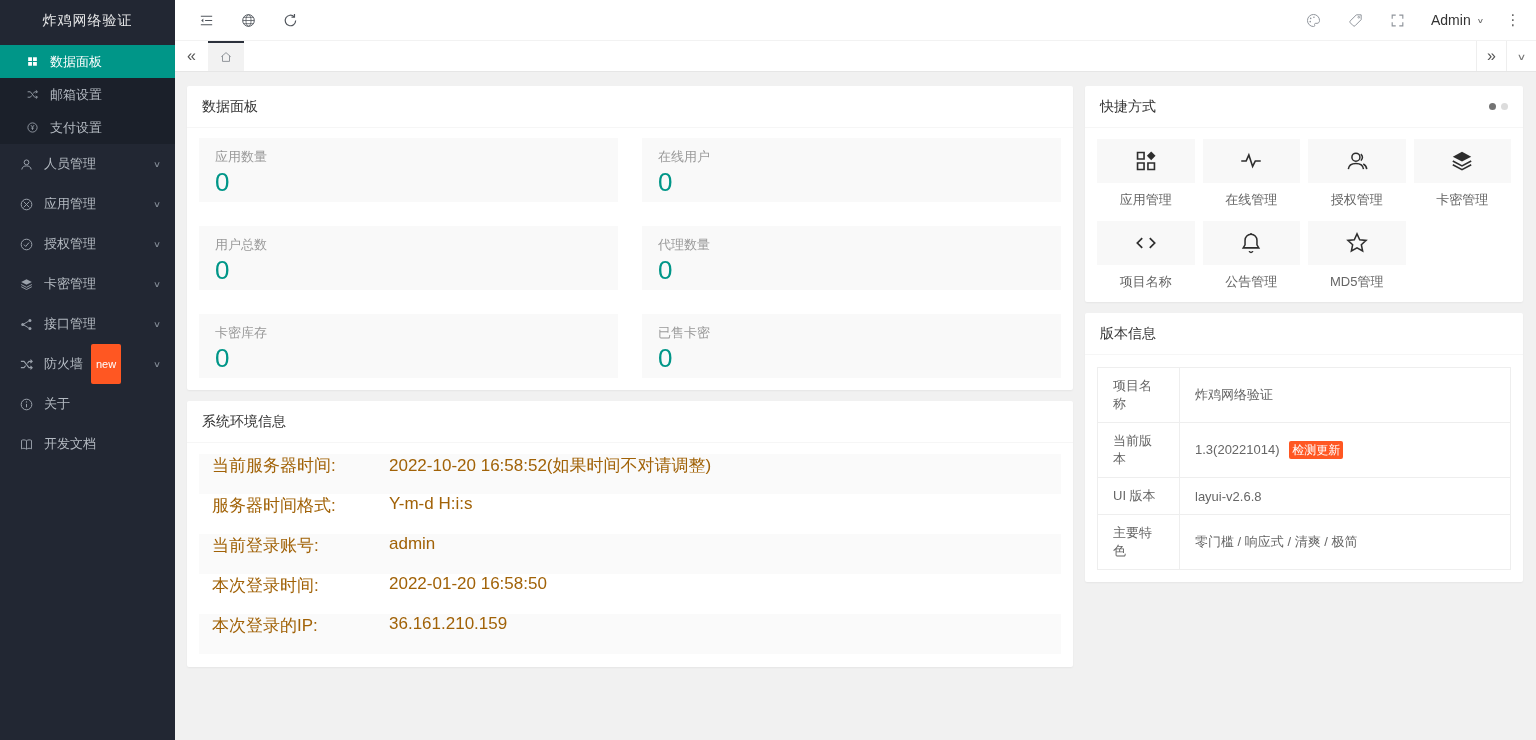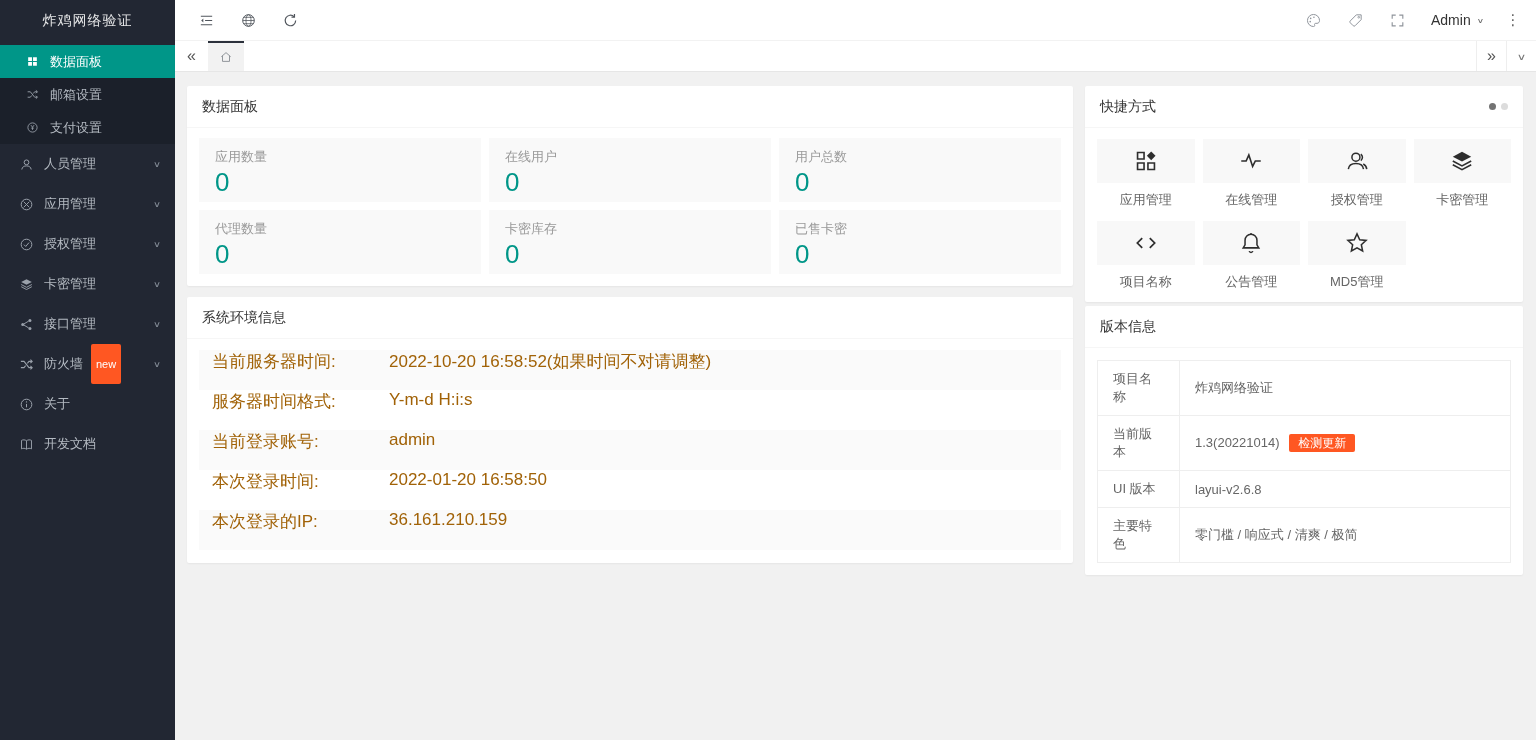--- a/index.html
+++ b/index.html
@@ -52,32 +52,32 @@
     color:#555; font-size:16px; cursor:pointer; }
   .tab-home { width:36px; background:#f2f2f2; border-top:2px solid #2b313b;
     display:flex; align-items:center; justify-content:center; color:#8a8f95; cursor:pointer; }
   .tab-home svg { width:14px; height:14px; }
   .tab-spacer { flex:1; }
   .tab-ctrl.bordered { border-left:1px solid #eee; width:30px; }
   .tab-ctrl .scaled { transform:scaleY(.7); font-size:13px; color:#777; }
 
   .content { flex:1; display:flex; gap:12px; padding:14px 13px 0 12px; background:#f1f1f1; }
   .col-left { width:886px; flex:0 0 886px; display:flex; flex-direction:column; gap:11px; }
-  .col-right { flex:1; display:flex; flex-direction:column; gap:4px;border-radius:15px; }
+  .col-right { flex:1; display:flex; flex-direction:column; gap:11px;border-radius:15px; }
 
   .card { background:#fff; border-radius:2px; box-shadow:0 1px 2px rgba(0,0,0,.05); }
   .card-header { height:42px; padding:0 15px; border-bottom:1px solid #f6f6f6;
     font-size:14px; color:#333; display:flex; align-items:center; }
   .dots { margin-left:auto; display:flex; gap:5px; align-items:center; }
   .dot { width:7px; height:7px; border-radius:50%; cursor:pointer; }
   .dot-a { background:#737373; }
   .dot-b { background:#dcdcdc; }
 
   
-  .stats { display:grid; grid-template-columns:repeat(3,1fr); gap:8px; padding:10px 12px 12px; }
+  .stats { display:grid; grid-template-columns:repeat(2,1fr); gap:24px; padding:10px 12px 12px; }
   .stat { background:#f9f9f9; height:64px; padding:10px 16px; }
   .stat-label { font-size:13px; color:#999; }
   .stat-value { font-size:26px; color:#009688; line-height:1.2; margin-top:1px; }
 
   
   .shortcuts { display:grid; grid-template-columns:repeat(4,1fr); gap:12px 8px; padding:11px 12px; }
   .shortcut { text-align:center; cursor:pointer; }
   .sc-box { height:44px; background:#f8f8f8; display:flex; align-items:center;
     justify-content:center; color:#2e2e2e; }
   .sc-box svg { width:26px; height:26px; }
@@ -87,21 +87,21 @@
   .inforows { padding:11px 12px 13px; }
   .inforow { display:flex; height:40px; font-size:17px; color:#a16207; }
   .inforow:nth-of-type(odd) { background:#fafafa; }
   .ir-label { width:190px; padding-left:13px; flex:0 0 190px; }
 
   
   .vtable { width:calc(100% - 24px); margin:12px; border-collapse:collapse;
     font-size:13px; color:#666; }
   .vtable td { border:1px solid #eee; padding:9px 15px; }
   .vtable td.vt-label { width:82px; color:#666; }
-  .v-badge { background:#ff5722; color:#fff; font-size:12px; padding:2px 9px;
+  .v-badge { background:#ff5722; color:#fff; font-size:12px; padding:2px 3px;
     border-radius:2px; margin-left:6px; cursor:pointer; white-space:nowrap;text-align:center; }
   .v-badge:empty { display:none; }
 </style>
 </head>
 <body>
 
 <svg width="0" height="0" style="position:absolute">
   <defs>
     <symbol id="i-home" viewBox="0 0 24 24">
         <path d="M4 11.5 12 4.5l8 7M6 10v9.5h12V10" fill="none" stroke="currentColor" stroke-width="1.6"></path>

